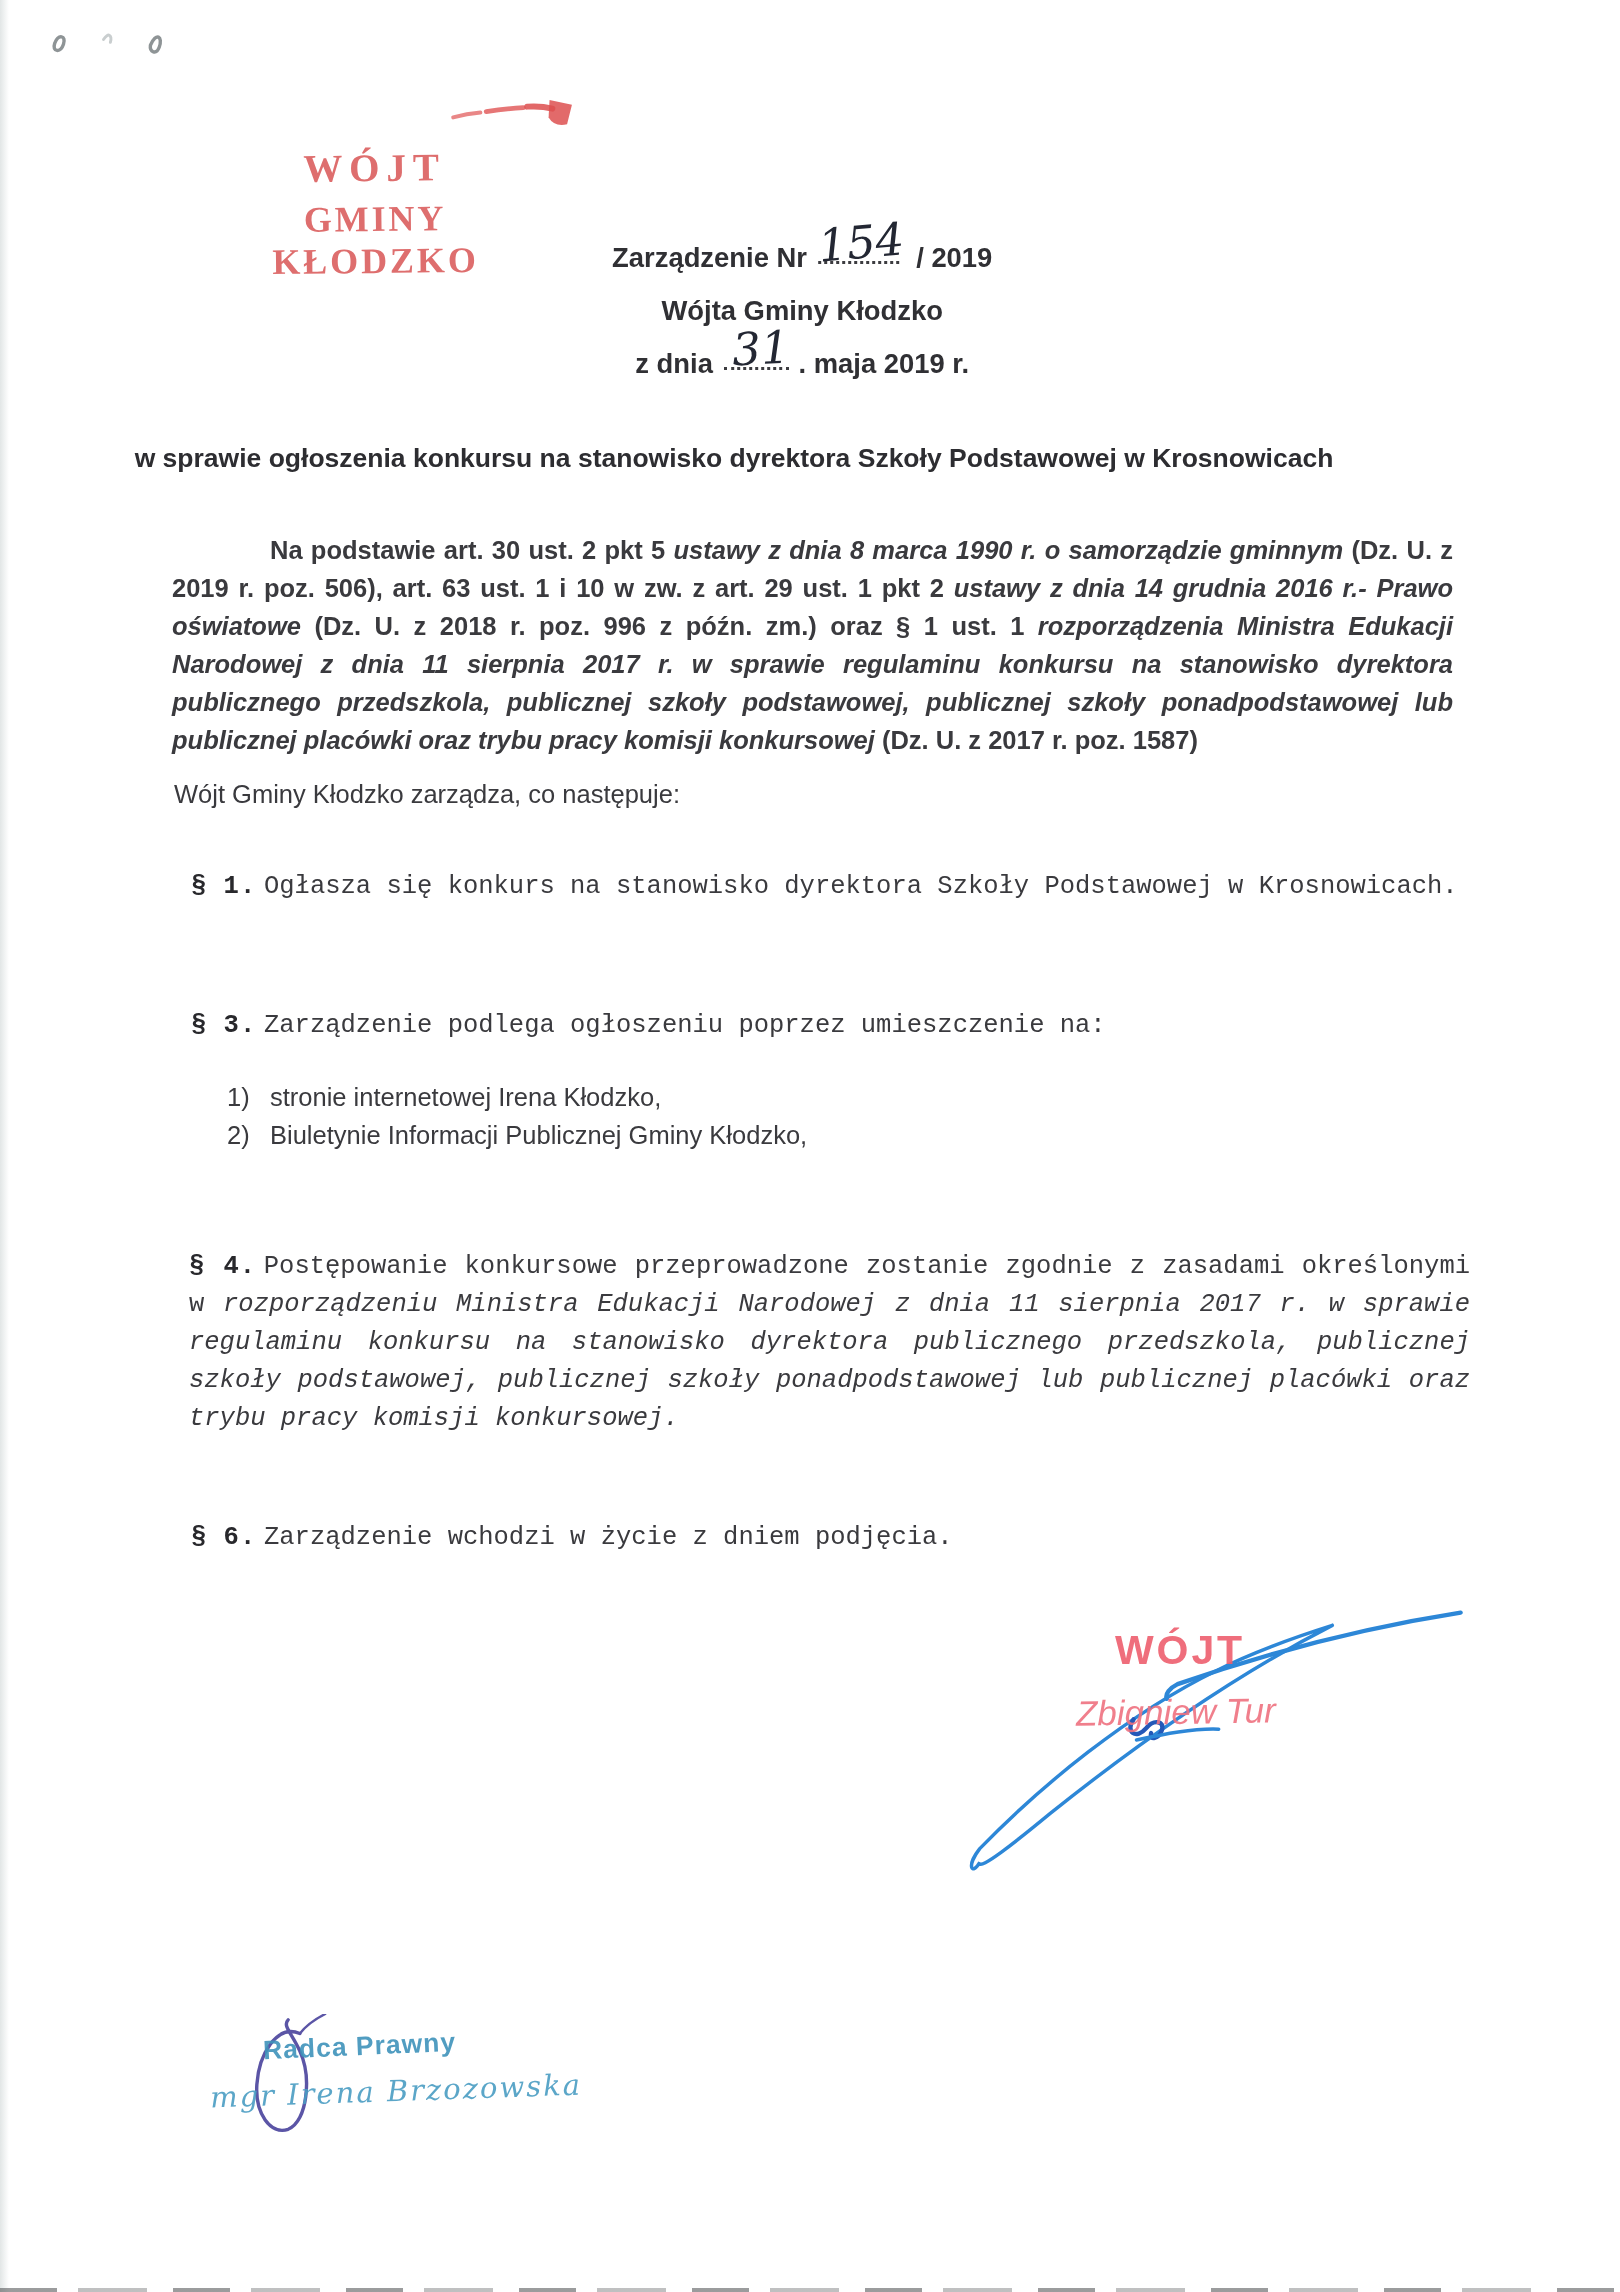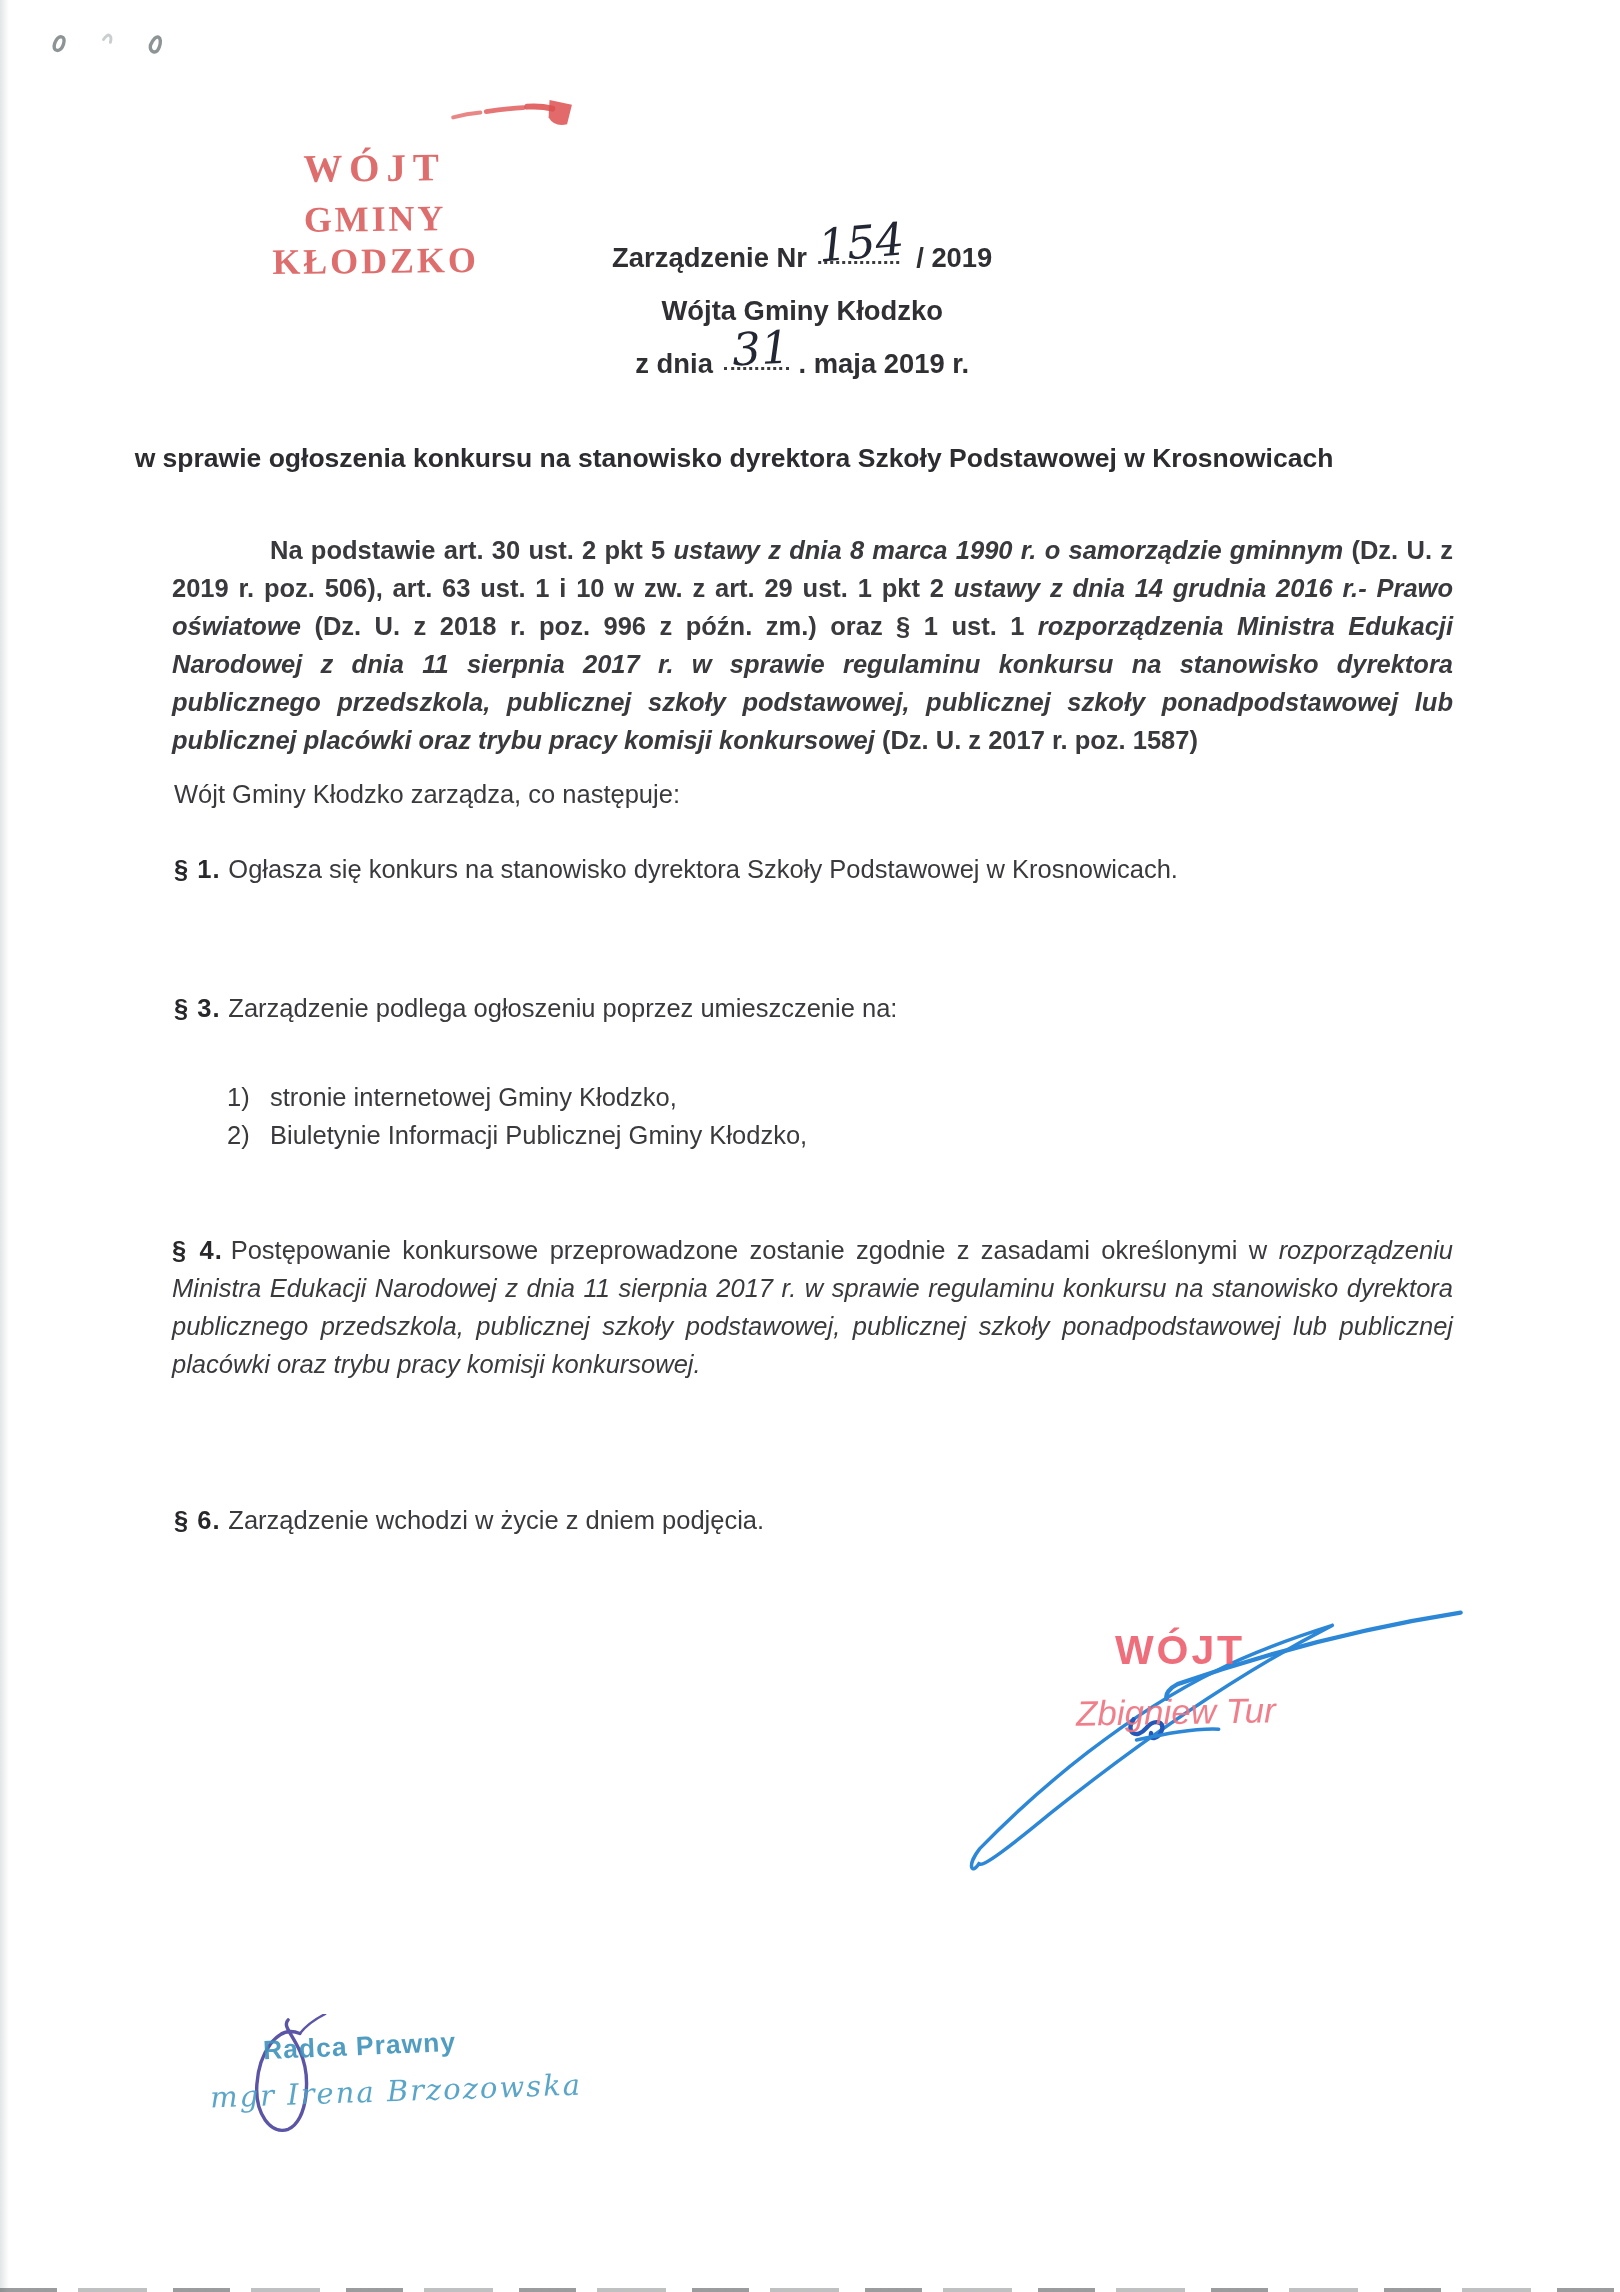--- a/index.html
+++ b/index.html
@@ -38,21 +38,21 @@
   .hw-slot.num-slot .hw-num { font-size:45px; top:-17.6px; left:3.9px; transform:rotate(-5deg); }
   .hw-slot.day-slot { width:78px; }
   .hw-slot.day-slot .hw-num { font-size:45px; top:-17.6px; left:11.8px; transform:rotate(-3deg); }
 
   
   .subject { left:0; top:443px; width:1468px; text-align:center;
     font-weight:bold; font-size:26.5px; color:#2d2d31; }
   .legal { left:172px; top:531px; width:1281px; margin:0;
     font-size:25.5px; line-height:38px; text-align:justify; text-indent:98px;font-weight:bold; }
   .intro { left:174px; top:780px; margin:0; font-size:25.5px; }
-  .sec { margin:0; font-size:25.5px; }
+  .sec { margin:17px; font-size:25.5px;font-family:Liberation Mono, monospace; }
   .sec b { color:#28282c; letter-spacing:1px; margin-right:7.8px; }
   .sec-1 { left:174px; top:855px; }
   .sec-2 { left:174px; top:930px; }
   .sec-3 { left:174px; top:994px; }
   .pub-list { left:227px; top:1078px; font-size:25.5px; }
   .pub-list .row { line-height:38px; }
   .pub-list .num { display:inline-block; width:43px; }
   .sec-4 { left:172px; top:1231px; width:1281px; text-align:justify; line-height:38px; }
   .sec-5 { left:174px; top:1429px; }
   .sec-6 { left:174px; top:1506px; }
@@ -120,21 +120,21 @@
 
   <p class="abs sec sec-1">
     <b>§ 1.</b><span>Ogłasza się konkurs na stanowisko dyrektora Szkoły Podstawowej w Krosnowicach.</span>
   </p>
   <p class="abs sec sec-3">
     <b>§ 3.</b><span>Zarządzenie podlega ogłoszeniu poprzez umieszczenie na:</span>
   </p>
 
   <div class="abs pub-list">
     <div class="row">
-      <span class="num">1)</span><span>stronie internetowej Gminy Kłodzko,</span>
+      <span class="num">1)</span><span>stronie internetowej Irena Kłodzko,</span>
     </div>
     <div class="row">
       <span class="num">2)</span><span>Biuletynie Informacji Publicznej Gminy Kłodzko,</span>
     </div>
   </div>
 
   <p class="abs sec sec-4">
     <b>§ 4.</b><span><span>Postępowanie konkursowe przeprowadzone zostanie zgodnie z zasadami określonymi w </span><span class="it">rozporządzeniu Ministra Edukacji Narodowej z dnia 11 sierpnia 2017 r. w sprawie regulaminu konkursu na stanowisko dyrektora publicznego przedszkola, publicznej szkoły podstawowej, publicznej szkoły ponadpodstawowej lub publicznej placówki oraz trybu pracy komisji konkursowej.</span></span>
   </p>
 

